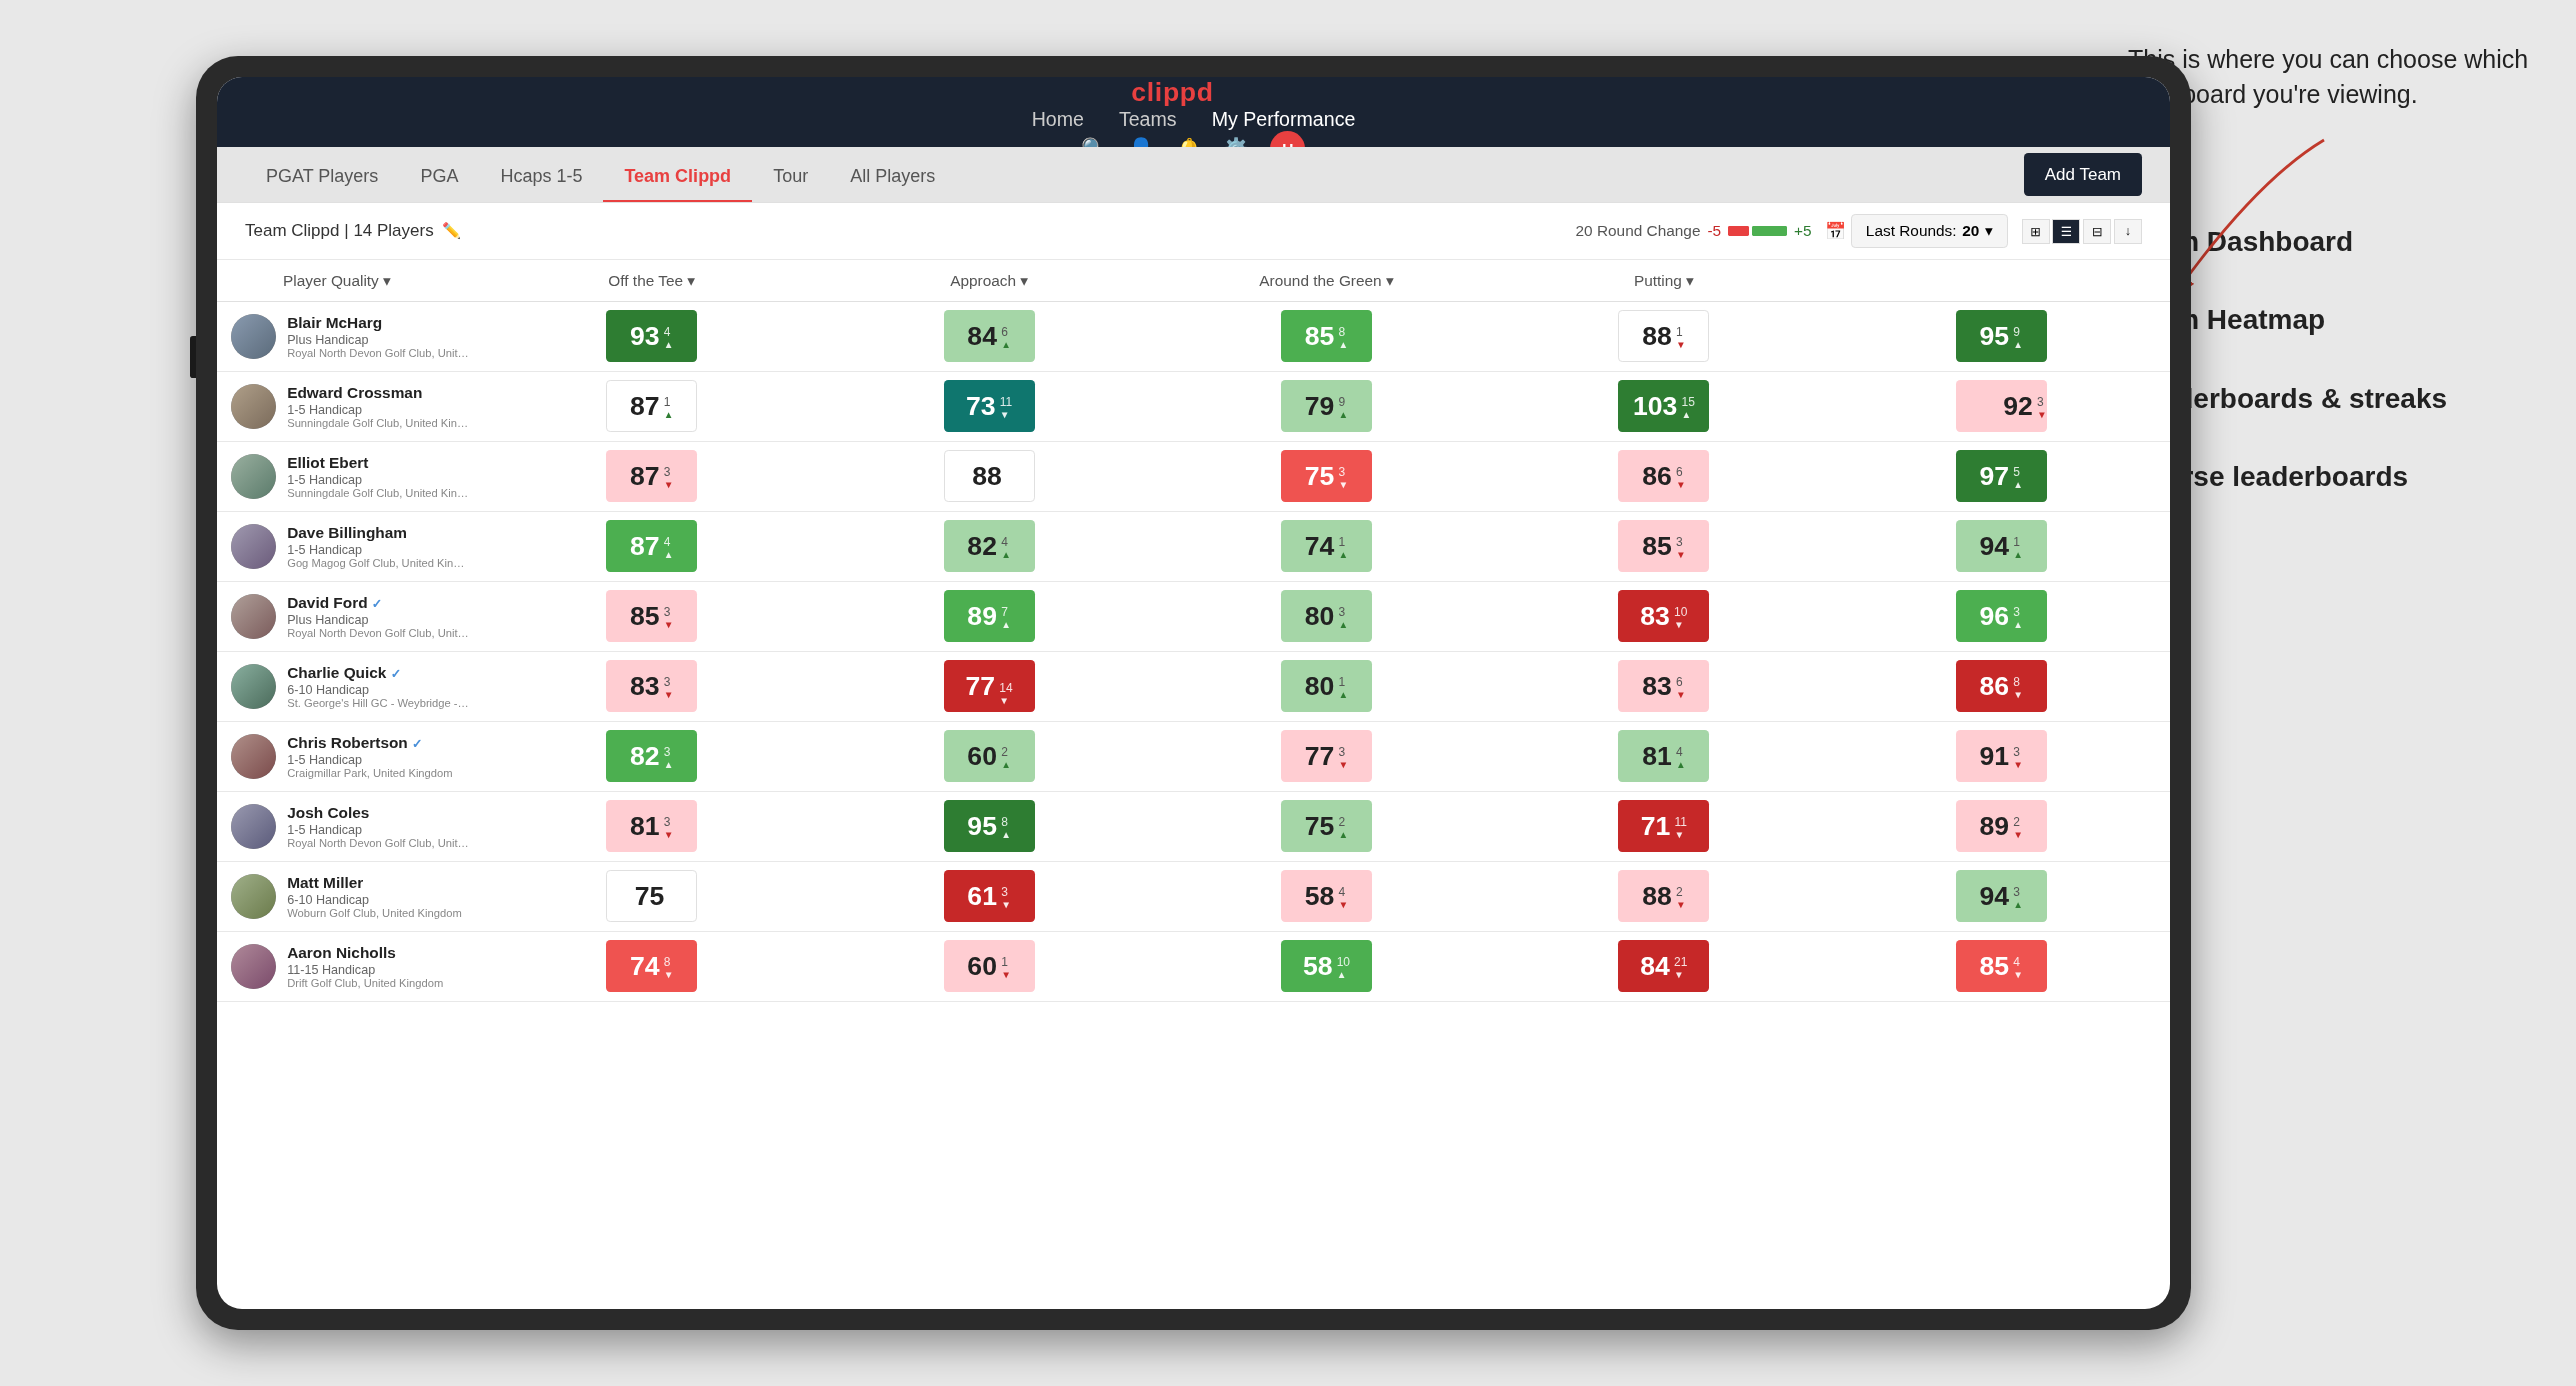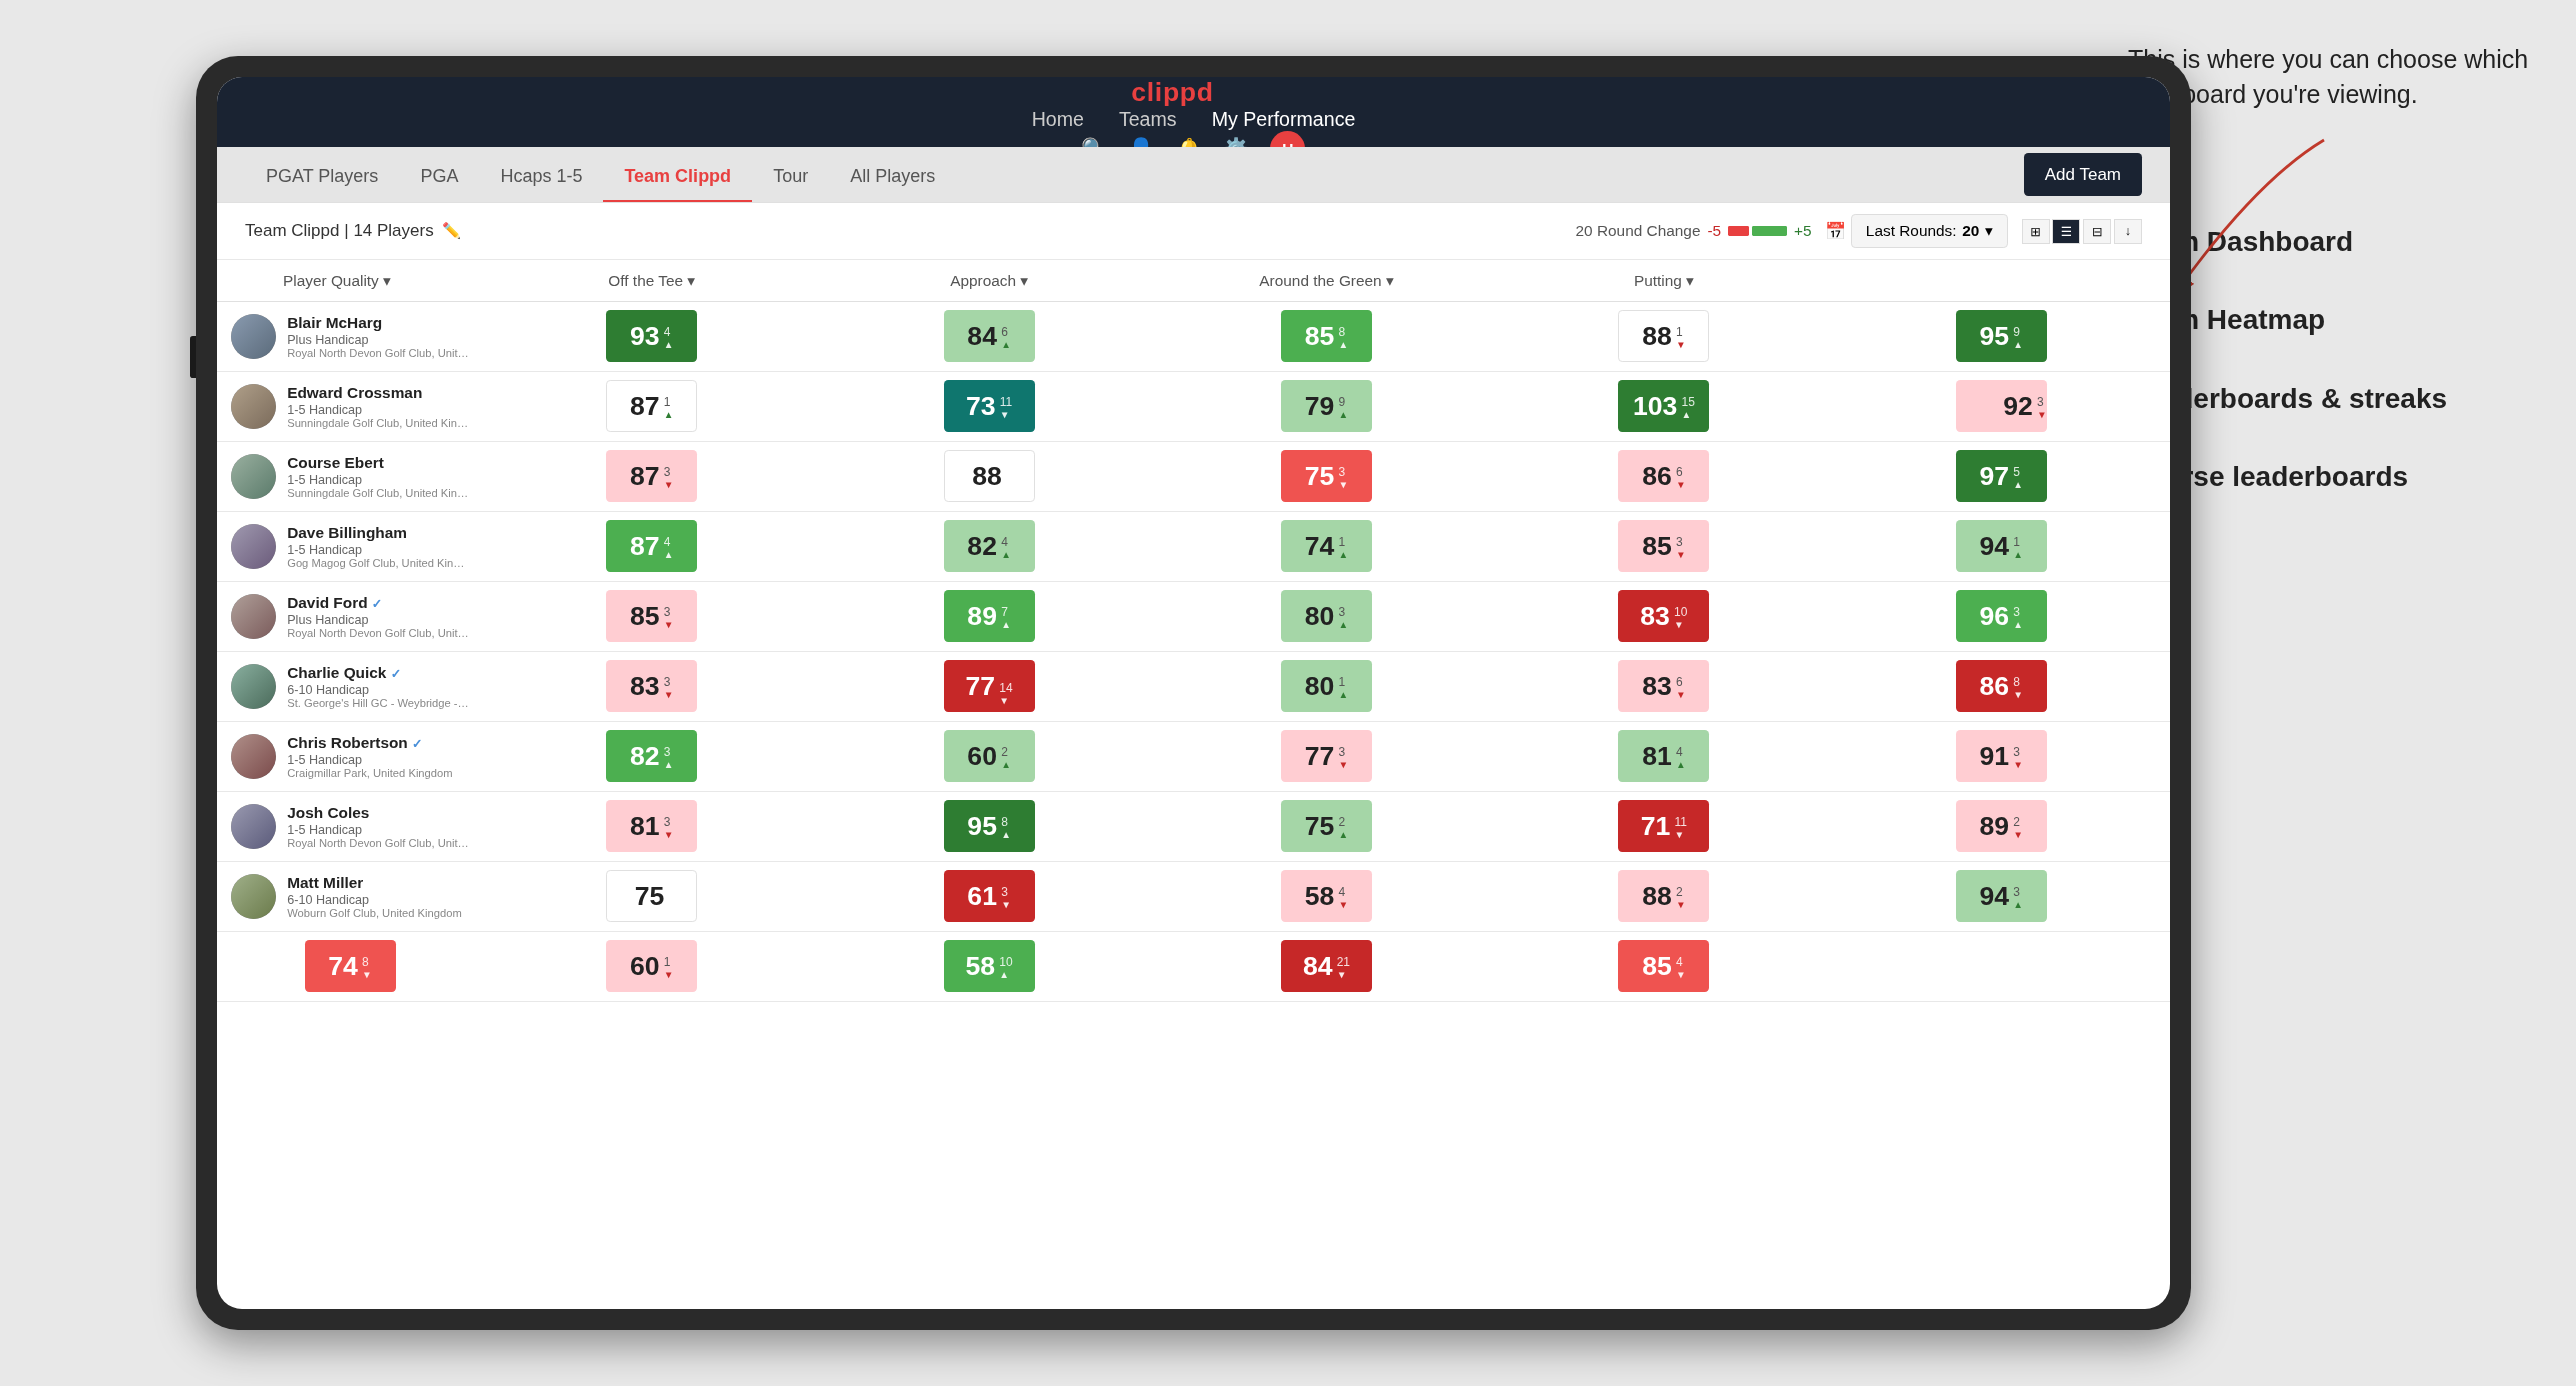--- a/index.html
+++ b/index.html
@@ -535,21 +535,21 @@
       </div>
     </div>
             </div>
             <div class="player-row">
               <div class="player-info">
     <div class="player-avatar">
       <div class="avatar-img" style="background: linear-gradient(135deg, #9ab0a0 0%, #5a7a6a 100%);"></div>
     </div>
     <div class="player-details">
       <div class="player-name">
-        Course Ebert
+        Elliot Ebert
       </div>
       <div class="player-handicap">1-5 Handicap</div>
       <div class="player-club">Sunningdale Golf Club, United Kingdom</div>
     </div>
   </div>
               <div class="score-cell">
       <div class="score-box" style="background:#ffcdd2; ">
         <span style="font-size:26.6px; font-weight:700; color:#222;">87</span>
         <div style="display:flex; flex-direction:column; align-items:flex-start; margin-top:2.8px;">
           <span style="font-size:12px; color:#555;">3</span>
@@ -940,20 +940,32 @@
       <div class="score-box" style="background:#a5d6a7; ">
         <span style="font-size:26.6px; font-weight:700; color:#222;">94</span>
         <div style="display:flex; flex-direction:column; align-items:flex-start; margin-top:2.8px;">
           <span style="font-size:12px; color:#555;">3</span>
                     <span style="color:#2e7d32; font-size:9.8px;">▲</span>
         </div>
       </div>
     </div>
             </div>
             <div class="player-row">
+              <div class="player-info">
+    <div class="player-avatar">
+      <div class="avatar-img" style="background: linear-gradient(135deg, #b08a9a 0%, #7a4a6a 100%);"></div>
+    </div>
+    <div class="player-details">
+      <div class="player-name">
+        Aaron Nicholls
+      </div>
+      <div class="player-handicap">11-15 Handicap</div>
+      <div class="player-club">Drift Golf Club, United Kingdom</div>
+    </div>
+  </div>
               <div class="score-cell">
       <div class="score-box" style="background:#ef5350; ">
         <span style="font-size:26.6px; font-weight:700; color:#fff;">74</span>
         <div style="display:flex; flex-direction:column; align-items:flex-start; margin-top:2.8px;">
           <span style="font-size:12px; color:rgba(255,255,255,0.85);">8</span>
                     <span style="color:rgba(255,255,255,0.9); font-size:9.8px;">▼</span>
         </div>
       </div>
     </div>
               <div class="score-cell">

